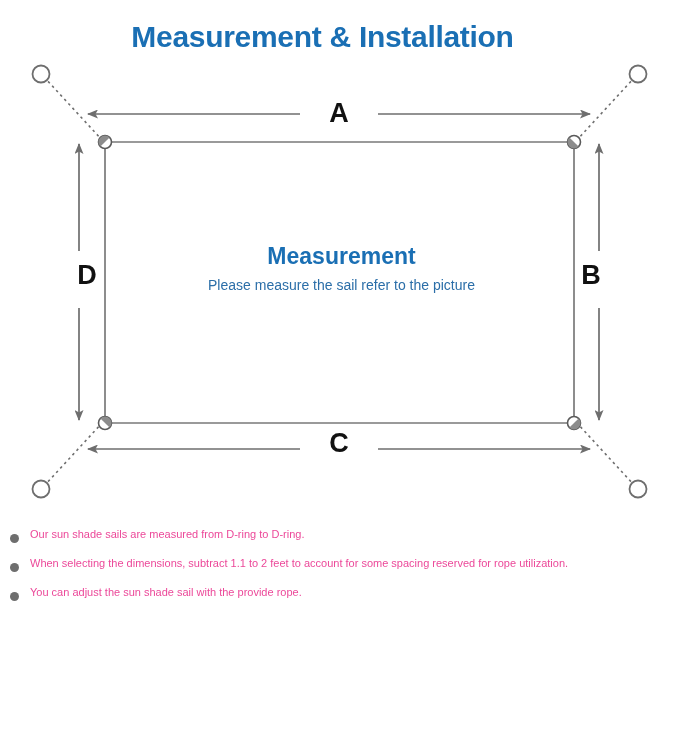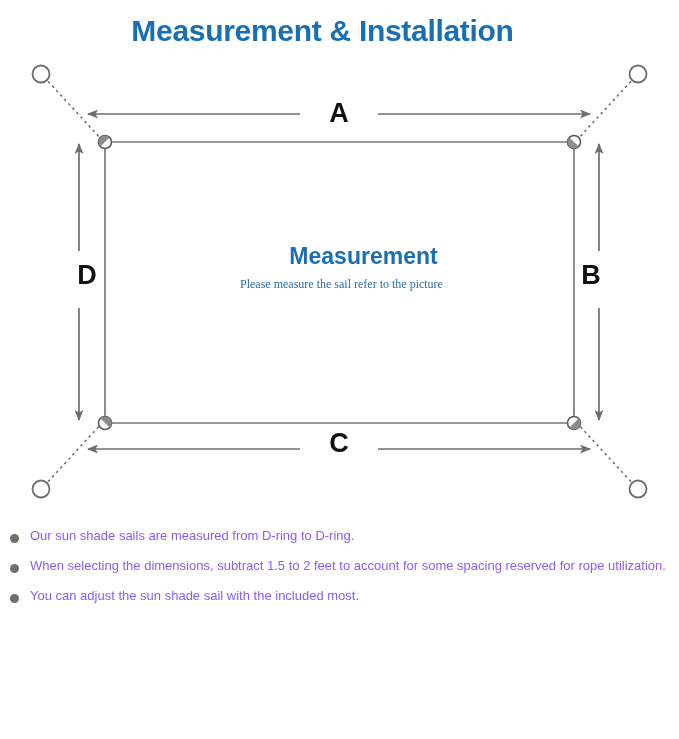--- a/index.html
+++ b/index.html
@@ -13,21 +13,21 @@
     position: relative;
     overflow: hidden;
     font-family: "Liberation Sans", sans-serif;
     -webkit-font-smoothing: antialiased;
   }
 
   
   .title {
     position: absolute;
     left: 0;
-    top: 14px;
+    top: 20px;
     width: 645px;
     text-align: center;
     font-size: 30px;
     font-weight: bold;
     color: #1a6fb4;
     letter-spacing: -0.3px;
   }
 
   
   .diagram {
@@ -44,31 +44,29 @@
   
   .sail-title {
     position: absolute;
     left: 105px;
     top: 243px;
     width: 473px;
     text-align: center;
     font-size: 23px;
     font-weight: bold;
     color: #1a6fb4;
-    margin-left: 22px;
   }
   .sail-sub {
     position: absolute;
     left: 105px;
     top: 277px;
     width: 473px;
     text-align: center;
-    font-size: 12px;
+    font-size: 14px;
     color: #2b6ea8;
-    font-family: Liberation Serif, serif;
   }
 
   
   .dim-letter {
     position: absolute;
     font-size: 27px;
     font-weight: bold;
     color: #111111;
     text-align: center;
     line-height: 1;
@@ -94,23 +92,23 @@
     flex: 0 0 auto;
     width: 9px;
     height: 9px;
     border-radius: 50%;
     background: #6e6e6e;
     margin-top: 7px;
     margin-right: 11px;
   }
   .note-text {
     flex: 1 1 auto;
-    font-size: 13px;
+    font-size: 11px;
     line-height: 1.32;
-    color: #8b5cf6;
+    color: #ec4899;
   }
 </style>
 </head>
 <body>
 
 <div class="title">Measurement &amp; Installation</div>
 
 <div class="diagram">
   <svg width="679" height="470" viewBox="0 0 679 470">
 
@@ -186,22 +184,22 @@
 <div class="notes">
 
   <div class="note-row">
     <span class="note-bullet"></span>
     <span class="note-text">Our sun shade sails are measured from D-ring to D-ring.</span>
   </div>
 
 
   <div class="note-row">
     <span class="note-bullet"></span>
-    <span class="note-text">When selecting the dimensions, subtract 1.5 to 2 feet to account for some spacing reserved for rope utilization.</span>
+    <span class="note-text">When selecting the dimensions, subtract 1.1 to 2 feet to account for some spacing reserved for rope utilization.</span>
   </div>
 
   <div class="note-row">
     <span class="note-bullet"></span>
-    <span class="note-text">You can adjust the sun shade sail with the included most.</span>
+    <span class="note-text">You can adjust the sun shade sail with the provide rope.</span>
   </div>
 
 
 </div>
 
 </body></html>

